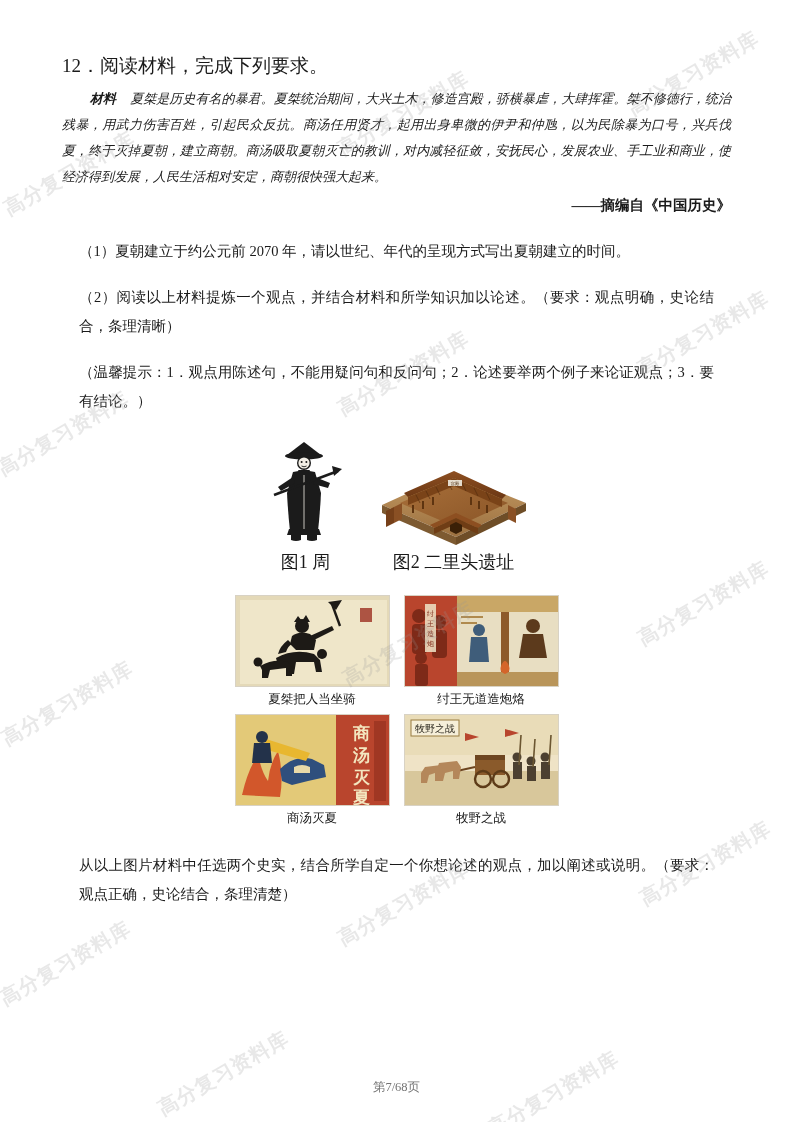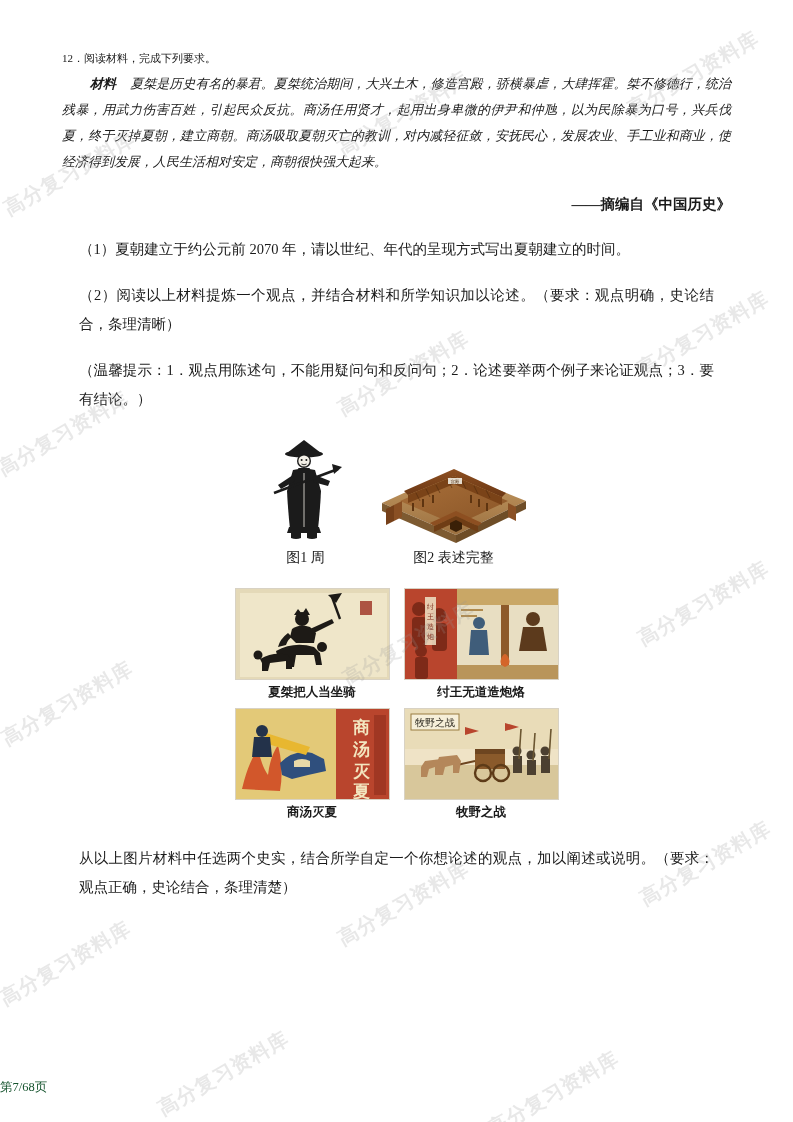--- a/index.html
+++ b/index.html
@@ -37,21 +37,21 @@
     font-size: 20px;
     font-weight: 700;
     color: rgba(150, 150, 150, 0.22);
     transform: rotate(-30deg);
     white-space: nowrap;
     letter-spacing: 1px;
   }
 
   
   .q-line {
-    font-size: 11px;
+    font-size: 19px;
     line-height: 1.9;
     margin: 0 0 2px 0;
     text-align: justify;
   }
   .material-block {
     font-size: 13px;
     line-height: 2.0;
     text-align: justify;
     margin: 2px 0 0 0;
     text-indent: 0;
@@ -59,21 +59,21 @@
   }
   .material-block .mat-label {
     font-weight: 700;
     margin-left: 28px;
     margin-right: 14px;
   }
   .source-line {
     text-align: right;
     font-size: 14.5px;
     line-height: 1.9;
-    margin-top: 16px;
+    margin-top: 2px;
     font-weight: 700;
   }
   .sub-line {
     font-size: 14.5px;
     line-height: 2.0;
     margin: 17px;
     text-align: justify;
   }
 
   
@@ -83,21 +83,21 @@
     align-items: flex-end;
     gap: 22px;
     margin-top: 10px;
   }
   .fig {
     display: flex;
     flex-direction: column;
     align-items: center;
   }
   .fig-cap {
-    font-size: 14px;
+    font-size: 18px;
     margin-top: 5px;
     line-height: 1.4;
     text-align: right;
   }
 
   
   .zhou-box {
     width: 92px;
     height: 112px;
     position: relative;
@@ -130,32 +130,31 @@
     height: 92px;
     position: relative;
     overflow: hidden;
     border: 1px solid #d8d2c4;
     box-sizing: border-box;
   }
   .cell .cap {
     font-size: 12.5px;
     margin-top: 4px;
     line-height: 1.4;
-    font-weight: bold;
   }
 
   
   .footer {
     position: absolute;
     left: 0;
     right: 0;
     bottom: 26px;
-    text-align: left;
+    text-align: center;
     font-size: 12.5px;
-    color: #14532d;
+    color: #737373;
     z-index: 6;
   }
 
   .spacer-sm { height: 6px; }
   .spacer-md { height: 12px; }
 </style>
 </head>
 <body>
 
 <div class="page">
@@ -284,21 +283,21 @@
               <rect x="58" y="64" width="2" height="8"></rect>
               <rect x="112" y="72" width="2" height="8"></rect>
               <rect x="104" y="68" width="2" height="8"></rect>
               <rect x="96" y="64" width="2" height="8"></rect>
             </g>
 
             <rect x="74" y="47" width="14" height="6" fill="#f0ece1" opacity="0.9"></rect>
             <text x="81" y="52" font-size="4.2" text-anchor="middle" fill="#4a2a0c" font-family="sans-serif">宫殿</text>
           </svg>
         </div>
-        <div class="fig-cap">图2 表述完整</div>
+        <div class="fig-cap">图2 二里头遗址</div>
       </div>
     </div>
 
     <div class="spacer-md"></div>
   </div>
 
   <div>
 
     <div class="grid14">
 

